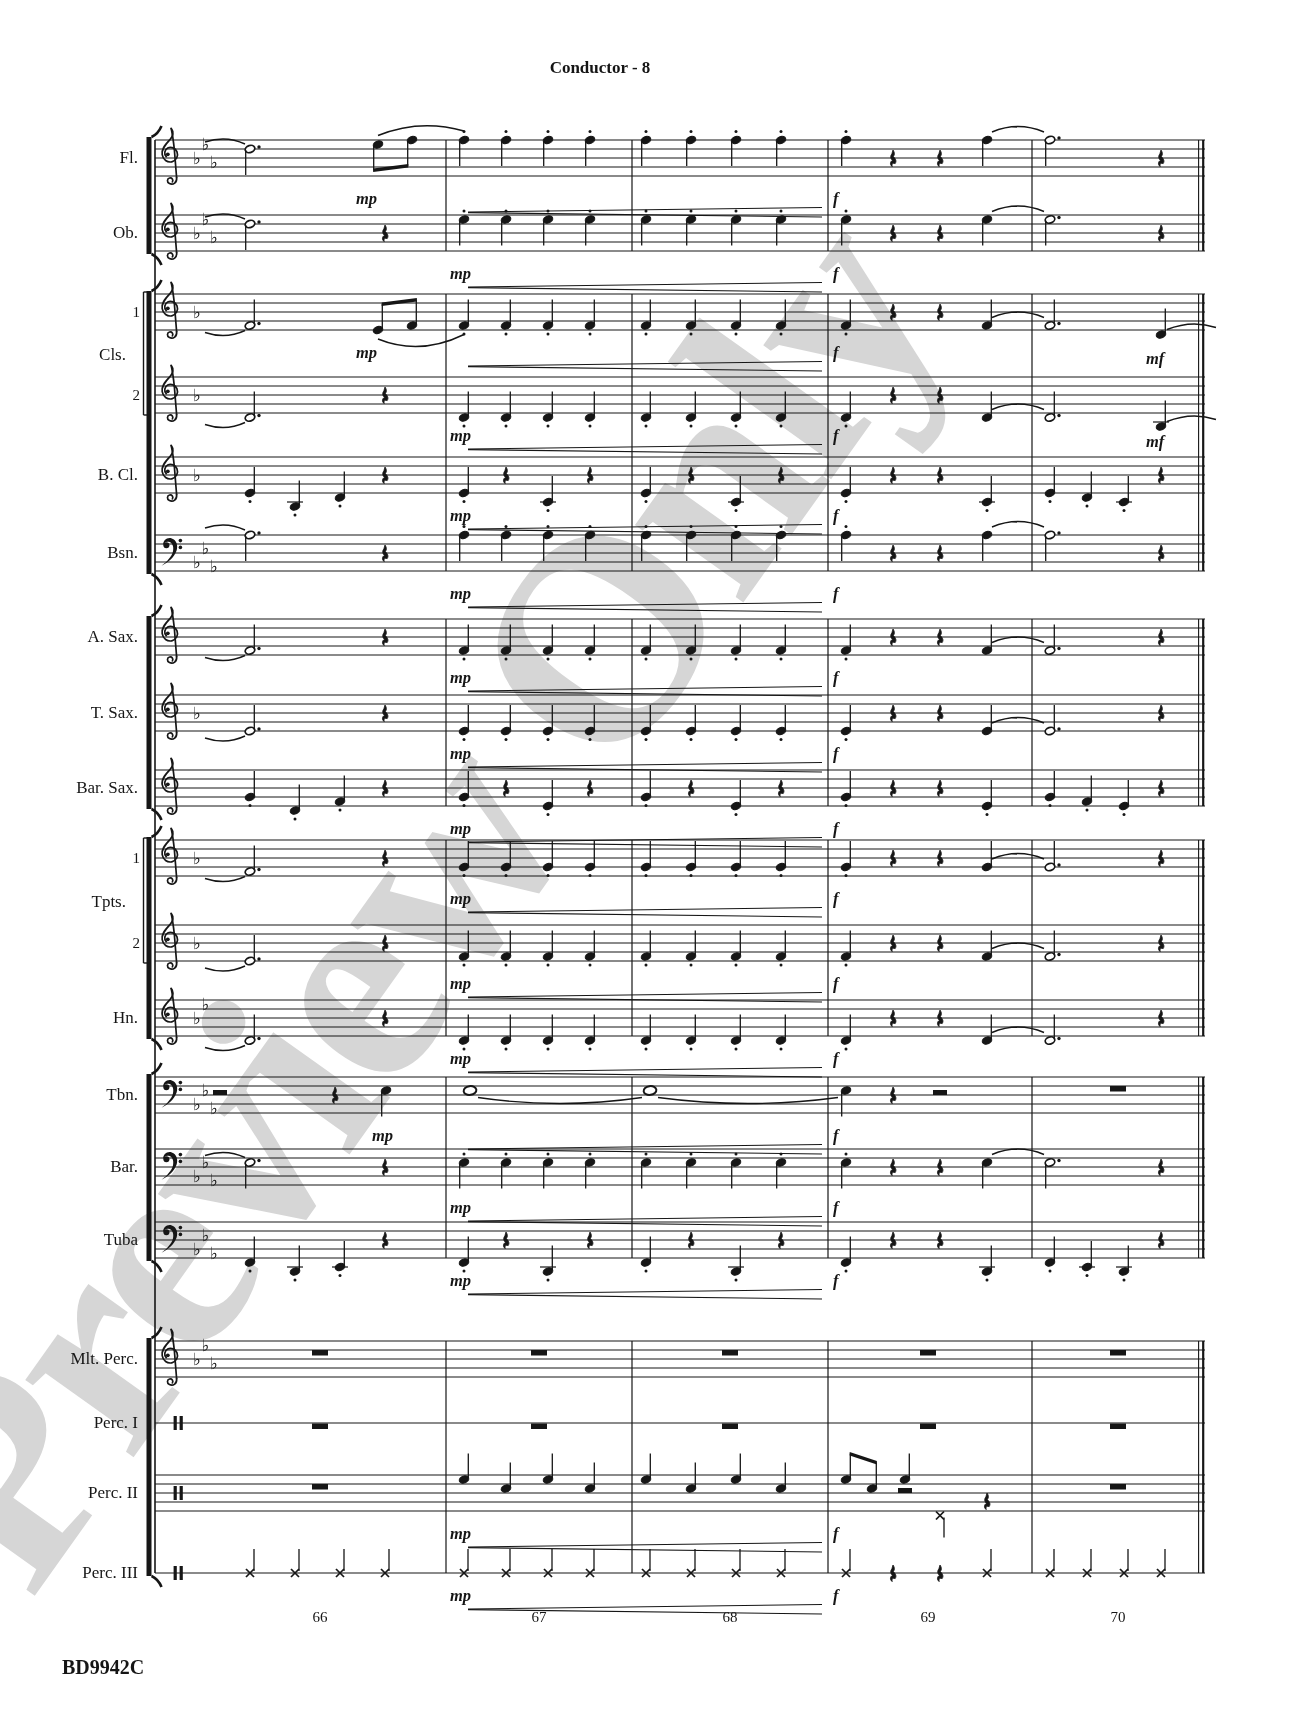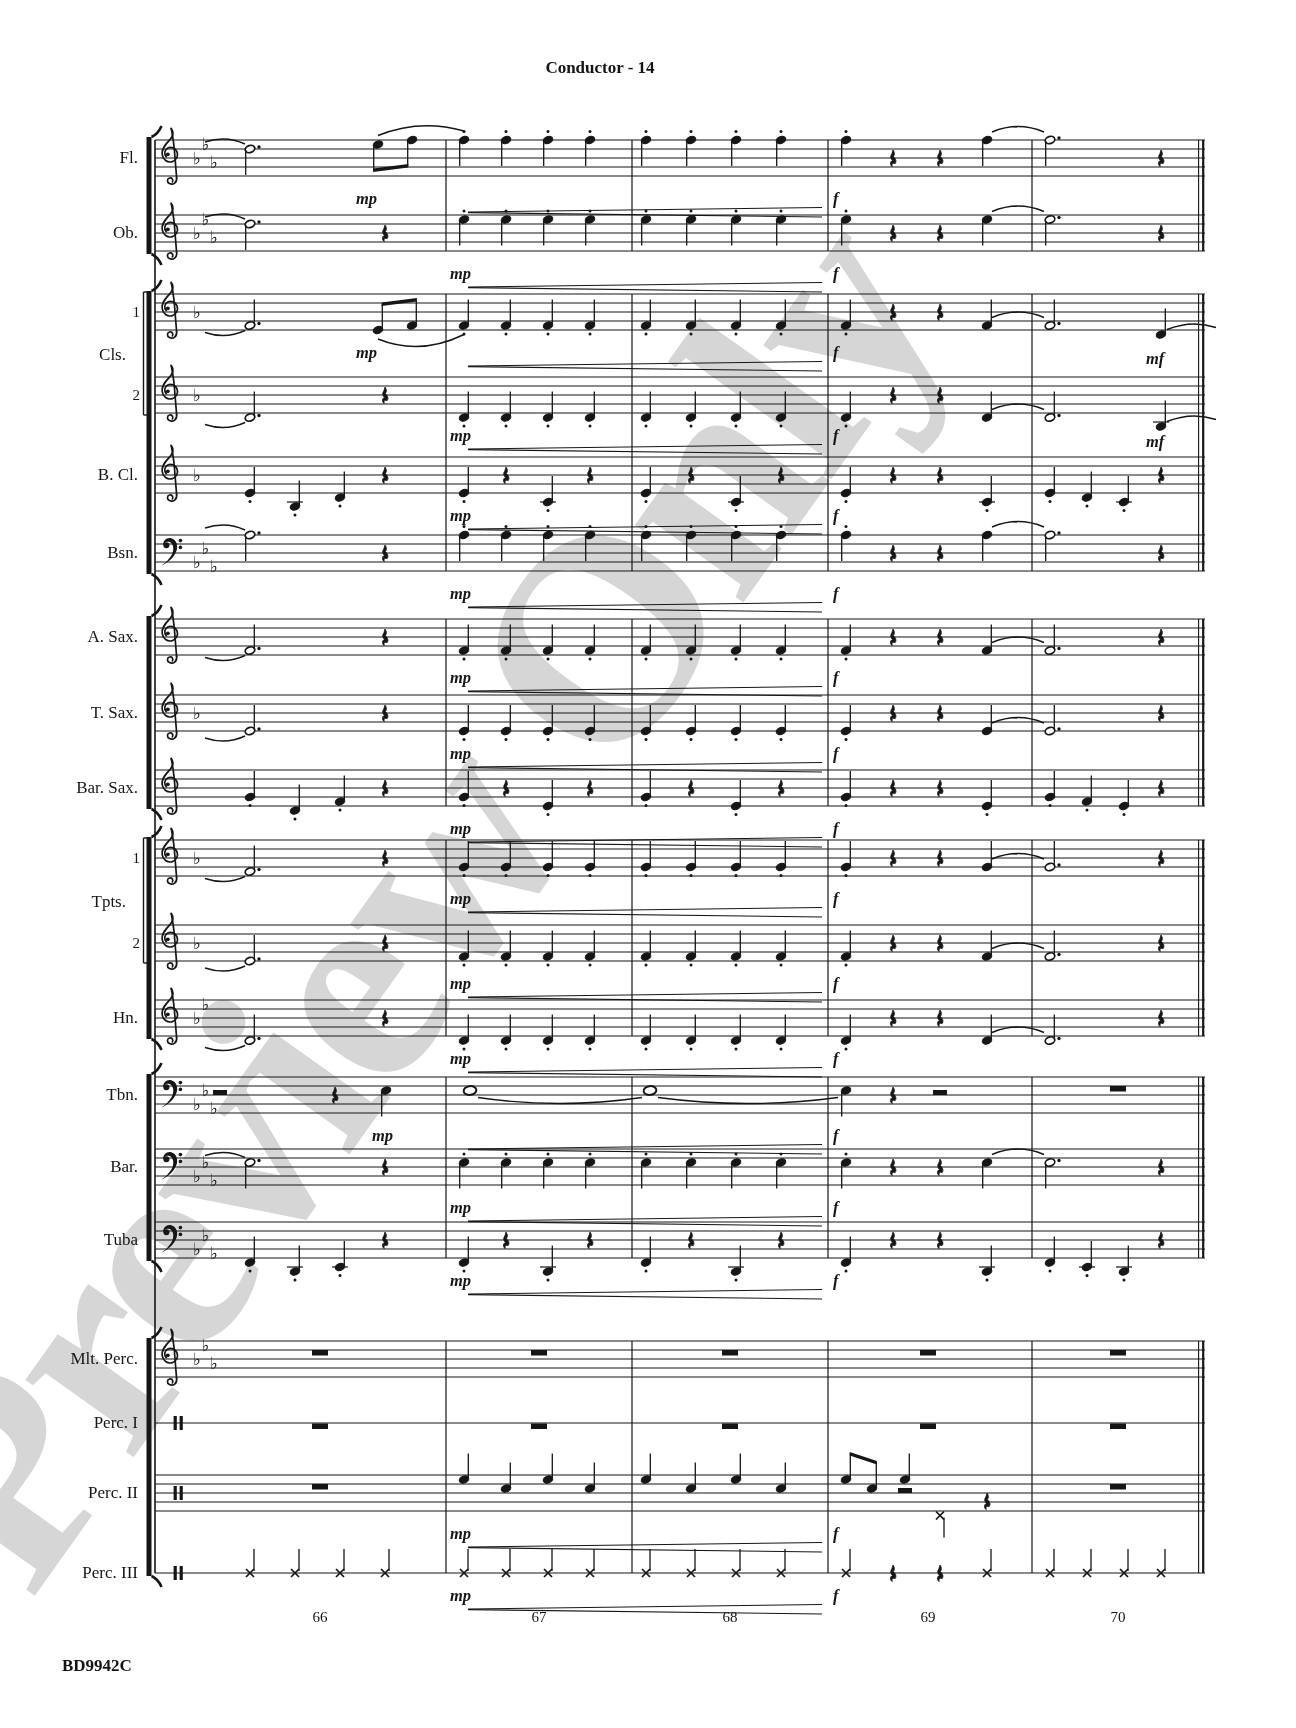--- a/index.html
+++ b/index.html
@@ -4,30 +4,30 @@
 <style>
   html,body{margin:0;padding:0;background:#888;}
   .page{position:relative;width:1296px;height:1728px;background:#ffffff;overflow:hidden;
         font-family:"Liberation Serif",serif;color:#151515;margin:0 auto;}
   .watermark{position:absolute;left:74px;top:1332px;height:300px;line-height:300px;
         font-size:290px;font-weight:bold;letter-spacing:-8px;color:#d6d6d6;
         white-space:nowrap;transform-origin:0 100%;transform:rotate(-54.5deg);
         z-index:1;user-select:none;}
   .hdr{position:absolute;top:58px;left:0;width:1200px;text-align:center;
         font-size:17px;font-weight:bold;z-index:3;}
-  .ftr{position:absolute;left:62px;top:1656px;font-size:17px;font-weight:bold;z-index:3;}
+  .ftr{position:absolute;left:62px;top:1656px;font-size:20px;font-weight:bold;z-index:3;}
   svg#score{position:absolute;left:0;top:0;z-index:2;}
   text{user-select:none;}
 </style>
 </head>
 <body>
 
 <div class="page">
   <div class="watermark">Preview Only</div>
-  <div class="hdr">Conductor - 14</div>
+  <div class="hdr">Conductor - 8</div>
   <svg id="score" width="1296" height="1728" viewBox="0 0 1296 1728">
       <g>
         <line x1="155" y1="140" x2="1205" y2="140" stroke="#161616" stroke-width="1.1"></line>
         <line x1="155" y1="149" x2="1205" y2="149" stroke="#161616" stroke-width="1.1"></line>
         <line x1="155" y1="158" x2="1205" y2="158" stroke="#161616" stroke-width="1.1"></line>
         <line x1="155" y1="167" x2="1205" y2="167" stroke="#161616" stroke-width="1.1"></line>
         <line x1="155" y1="176" x2="1205" y2="176" stroke="#161616" stroke-width="1.1"></line>
         <g transform="translate(170 140)">
           <path d="M 1.2 -11.5 C 3.8 -8.5 3.4 -4 0.2 -0.6 C -5.8 5.6 -8.6 9.6 -7.8 14.6 C -7 19.8 -2.6 22.8 1.8 21.8 C 6.4 20.7 8.6 16 7 11.9 C 5.5 8.1 1.1 6.3 -2.3 8.1 C -5.6 9.8 -6.2 14.2 -3.8 16.6" fill="none" stroke="#161616" stroke-width="1.7" stroke-linecap="round"></path>
           <path d="M 1.2 -11.5 C 2.4 -6 3.4 1 4.3 9 L 6.6 37.5" fill="none" stroke="#161616" stroke-width="1.7" stroke-linecap="round"></path>

